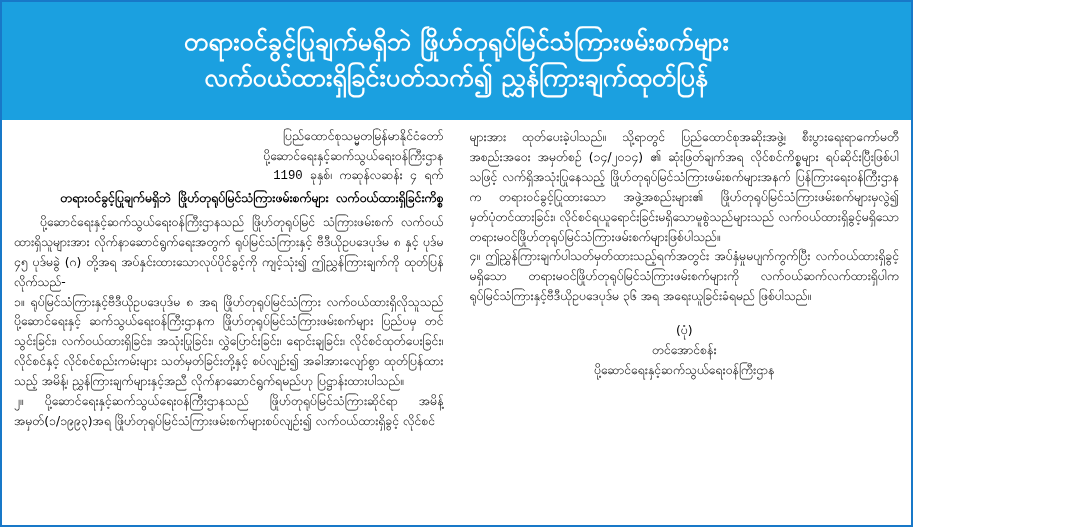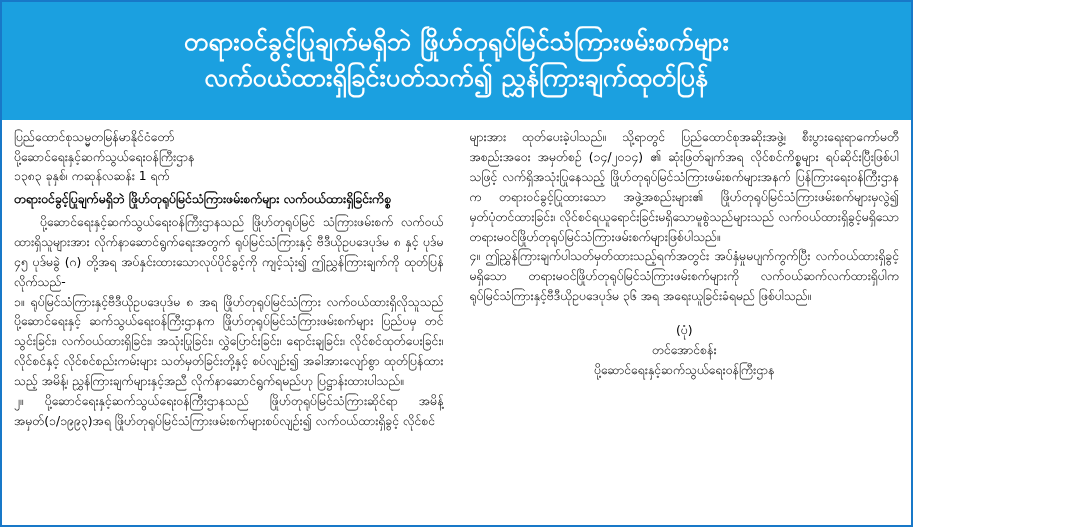--- a/index.html
+++ b/index.html
@@ -53,21 +53,21 @@
   .col {
     width: 50%;
     box-sizing: border-box;
     font-size: 12.3px;
     line-height: 1.62;
     color: #000000;
   }
   .col-left { padding-right: 4px; }
   .col-right { padding-left: 4px; }
 
-  .center { text-align: left; }
+  .center { text-align: right; font-family: Liberation Mono, monospace; }
   .just { text-align: justify; text-justify: inter-word; }
   .indent { text-indent: 26px; }
   .head-block p {
     margin: 0;
     line-height: 1.6;
   }
   .para {
     margin: 0;
   }
   .title-bold {
@@ -90,21 +90,21 @@
     <div class="banner-line">တရားဝင်ခွင့်ပြုချက်မရှိဘဲ ဖြိုဟ်တုရုပ်မြင်သံကြားဖမ်းစက်များ</div>
     <div class="banner-line">လက်ဝယ်ထားရှိခြင်းပတ်သက်၍ ညွှန်ကြားချက်ထုတ်ပြန်</div>
   </div>
 
   <div class="body">
 
     <div class="col col-left">
       <div class="head-block center">
         <p>ပြည်ထောင်စုသမ္မတမြန်မာနိုင်ငံတော်</p>
         <p>ပို့ဆောင်ရေးနှင့်ဆက်သွယ်ရေးဝန်ကြီးဌာန</p>
-        <p>၁၃၈၃ ခုနှစ်၊ ကဆုန်လဆန်း  1  ရက်</p>
+        <p>1190 ခုနှစ်၊ ကဆုန်လဆန်း  ၄  ရက်</p>
       </div>
       <div class="spacer-xs"></div>
       <p class="center title-bold para">တရားဝင်ခွင့်ပြုချက်မရှိဘဲ ဖြိုဟ်တုရုပ်မြင်သံကြားဖမ်းစက်များ လက်ဝယ်ထားရှိခြင်းကိစ္စ</p>
       <div class="spacer-xs"></div>
       <p class="just indent para">ပို့ဆောင်ရေးနှင့်ဆက်သွယ်ရေးဝန်ကြီးဌာနသည် ဖြိုဟ်တုရုပ်မြင် သံကြားဖမ်းစက် လက်ဝယ်ထားရှိသူများအား လိုက်နာဆောင်ရွက်ရေးအတွက် ရုပ်မြင်သံကြားနှင့် ဗီဒီယိုဥပဒေပုဒ်မ ၈ နှင့် ပုဒ်မ ၄၅ ပုဒ်မခွဲ (ဂ) တို့အရ အပ်နှင်းထားသောလုပ်ပိုင်ခွင့်ကို ကျင့်သုံး၍ ဤညွှန်ကြားချက်ကို ထုတ်ပြန်လိုက်သည်-</p>
       <p class="just para">၁။    ရုပ်မြင်သံကြားနှင့်ဗီဒီယိုဥပဒေပုဒ်မ ၈ အရ ဖြိုဟ်တုရုပ်မြင်သံကြား   လက်ဝယ်ထားရှိလိုသူသည် ပို့ဆောင်ရေးနှင့် ဆက်သွယ်ရေးဝန်ကြီးဌာနက ဖြိုဟ်တုရုပ်မြင်သံကြားဖမ်းစက်များ ပြည်ပမှ တင်သွင်းခြင်း၊ လက်ဝယ်ထားရှိခြင်း၊ အသုံးပြုခြင်း၊ လွှဲပြောင်းခြင်း၊ ရောင်းချခြင်း၊ လိုင်စင်ထုတ်ပေးခြင်း၊ လိုင်စင်နှင့် လိုင်စင်စည်းကမ်းများ သတ်မှတ်ခြင်းတို့နှင့် စပ်လျဉ်း၍ အခါအားလျော်စွာ ထုတ်ပြန်ထားသည့် အမိန့်၊ ညွှန်ကြားချက်များနှင့်အညီ လိုက်နာဆောင်ရွက်ရမည်ဟု ပြဋ္ဌာန်းထားပါသည်။</p>
       <p class="just para">၂။    ပို့ဆောင်ရေးနှင့်ဆက်သွယ်ရေးဝန်ကြီးဌာနသည်  ဖြိုဟ်တုရုပ်မြင်သံကြားဆိုင်ရာ အမိန့်အမှတ်(၁/၁၉၉၃)အရ ဖြိုဟ်တုရုပ်မြင်သံကြားဖမ်းစက်များစပ်လျဉ်း၍ လက်ဝယ်ထားရှိခွင့် လိုင်စင်</p>
     </div>
 
     <div class="col col-right">

